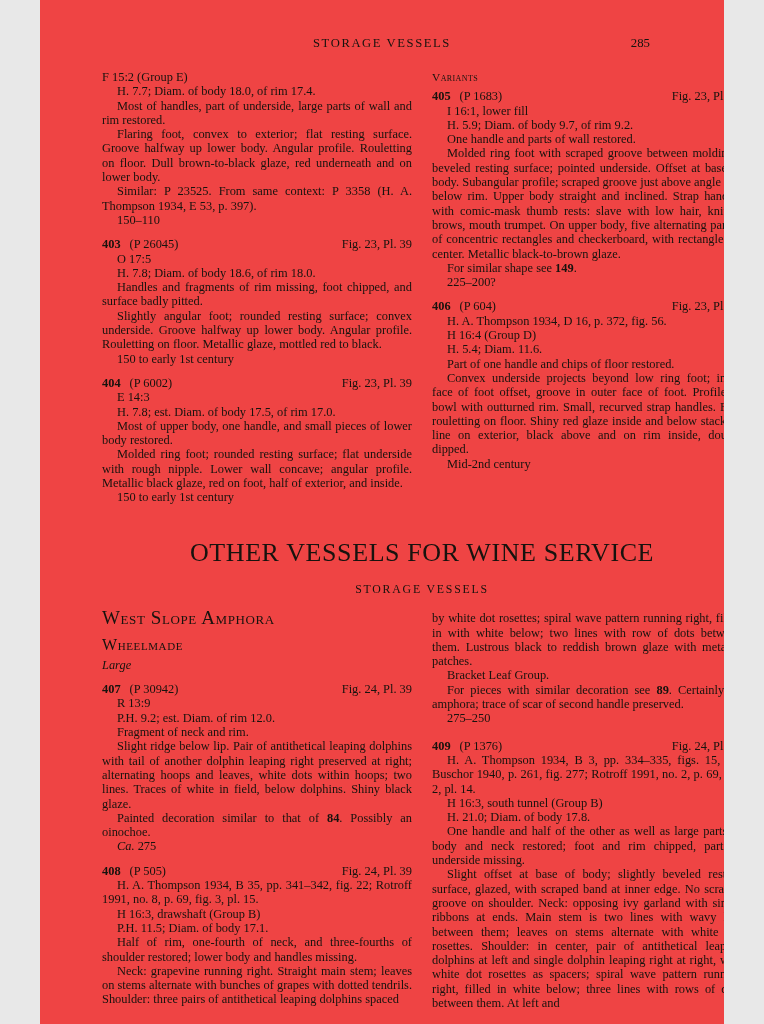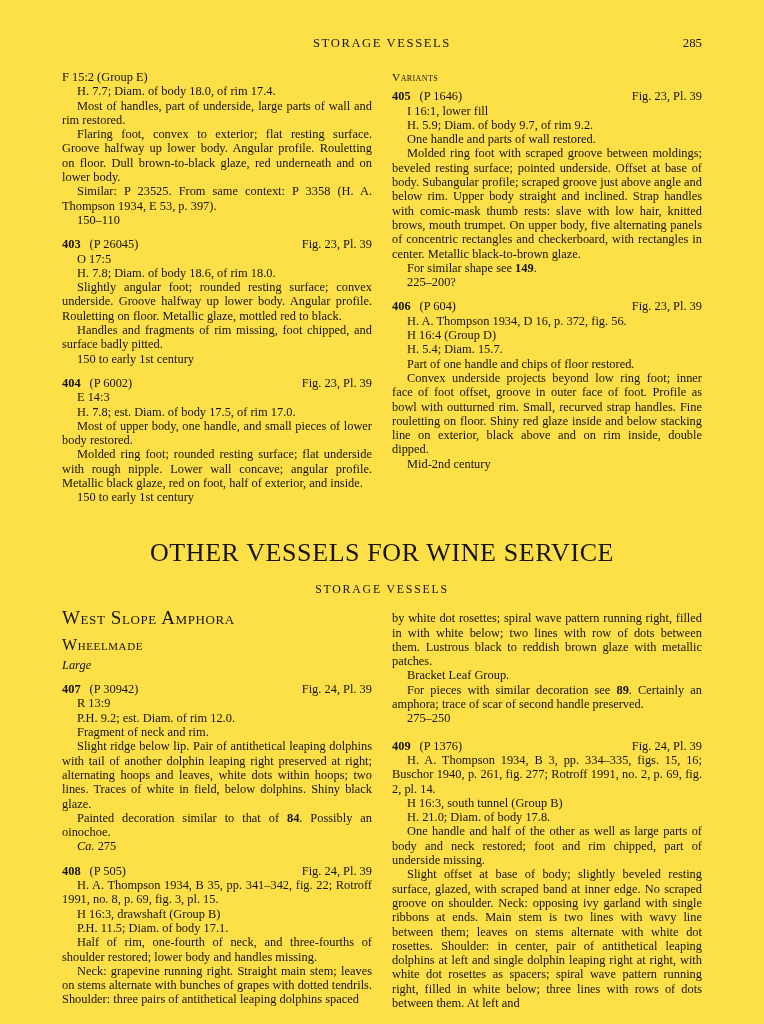--- a/index.html
+++ b/index.html
@@ -1,40 +1,40 @@
 <!DOCTYPE html>
 <html><head>
 <meta charset="utf-8">
 <style>
   html, body { margin: 0; padding: 0; background: #e8e8e8; }
   .page {
     position: relative;
-    width: 764px;
+    width: 684px;
     height: 1024px;
     margin: 0 auto;
-    background: #fde047;
+    background: #ef4444;
     color: #17130e;
     font-family: "Liberation Serif", "DejaVu Serif", serif;
     font-size: 12.4px;
     line-height: 14.3px;
     overflow: hidden;
   }
   .running-row {
     position: absolute;
     top: 36px; left: 62px; right: 62px;
     height: 16px;
   }
   .running-head {
     text-align: center;
     font-size: 12.6px;
     letter-spacing: 1.6px;
   }
   .page-number {
     position: absolute;
-    right: 0; top: 0;
+    right: 12px; top: 0;
     font-size: 12.8px;
   }
   .body-text {
     position: absolute;
     top: 70px; left: 62px;
     width: 640px;
   }
   .cols { display: flex; gap: 20px; }
   .col { width: 310px; }
   .top-cols { height: 471px; }
@@ -100,22 +100,22 @@
         </div>
 
         <div class="entry">
           <p class="entry-head">
             <span class="entry-num">403</span>
             <span class="entry-inv">(P 26045)</span>
             <span class="entry-fig">Fig. 23, Pl. 39</span>
           </p>
           <p>O 17:5</p>
           <p>H. 7.8; Diam. of body 18.6, of rim 18.0.</p>
+          <p>Handles and fragments of rim missing, foot chipped, and surface badly pitted.</p>
           <p>Slightly angular foot; rounded resting surface; convex underside. Groove halfway up lower body. Angular profile. Rouletting on floor. Metallic glaze, mottled red to black.</p>
-          <p>Handles and fragments of rim missing, foot chipped, and surface badly pitted.</p>
           <p>150 to early 1st century</p>
         </div>
 
         <div class="entry">
           <p class="entry-head">
             <span class="entry-num">404</span>
             <span class="entry-inv">(P 6002)</span>
             <span class="entry-fig">Fig. 23, Pl. 39</span>
           </p>
           <p>E 14:3</p>
@@ -127,40 +127,40 @@
 
       </div>
 
       <div class="col">
 
         <div class="sc heading-variants">Variants</div>
 
         <div class="entry">
           <p class="entry-head">
             <span class="entry-num">405</span>
-            <span class="entry-inv">(P 1646)</span>
+            <span class="entry-inv">(P 1683)</span>
             <span class="entry-fig">Fig. 23, Pl. 39</span>
           </p>
           <p>I 16:1, lower fill</p>
           <p>H. 5.9; Diam. of body 9.7, of rim 9.2.</p>
           <p>One handle and parts of wall restored.</p>
           <p>Molded ring foot with scraped groove between moldings; beveled resting surface; pointed underside. Offset at base of body. Subangular profile; scraped groove just above angle and below rim. Upper body straight and inclined. Strap handles with comic-mask thumb rests: slave with low hair, knitted brows, mouth trumpet. On upper body, five alternating panels of concentric rectangles and checkerboard, with rectangles in center. Metallic black-to-brown glaze.</p>
           <p><span>For similar shape see </span><span class="b">149</span><span>.</span></p>
           <p>225–200?</p>
         </div>
 
         <div class="entry">
           <p class="entry-head">
             <span class="entry-num">406</span>
             <span class="entry-inv">(P 604)</span>
             <span class="entry-fig">Fig. 23, Pl. 39</span>
           </p>
           <p>H. A. Thompson 1934, D 16, p. 372, fig. 56.</p>
           <p>H 16:4 (Group D)</p>
-          <p>H. 5.4; Diam. 15.7.</p>
+          <p>H. 5.4; Diam. 11.6.</p>
           <p>Part of one handle and chips of floor restored.</p>
           <p>Convex underside projects beyond low ring foot; inner face of foot offset, groove in outer face of foot. Profile as bowl with outturned rim. Small, recurved strap handles. Fine rouletting on floor. Shiny red glaze inside and below stacking line on exterior, black above and on rim inside, double dipped.</p>
           <p>Mid-2nd century</p>
         </div>
 
       </div>
     </div>
 
     <h1 class="section-title">OTHER VESSELS FOR WINE SERVICE</h1>
     <div class="section-subtitle">STORAGE VESSELS</div>

